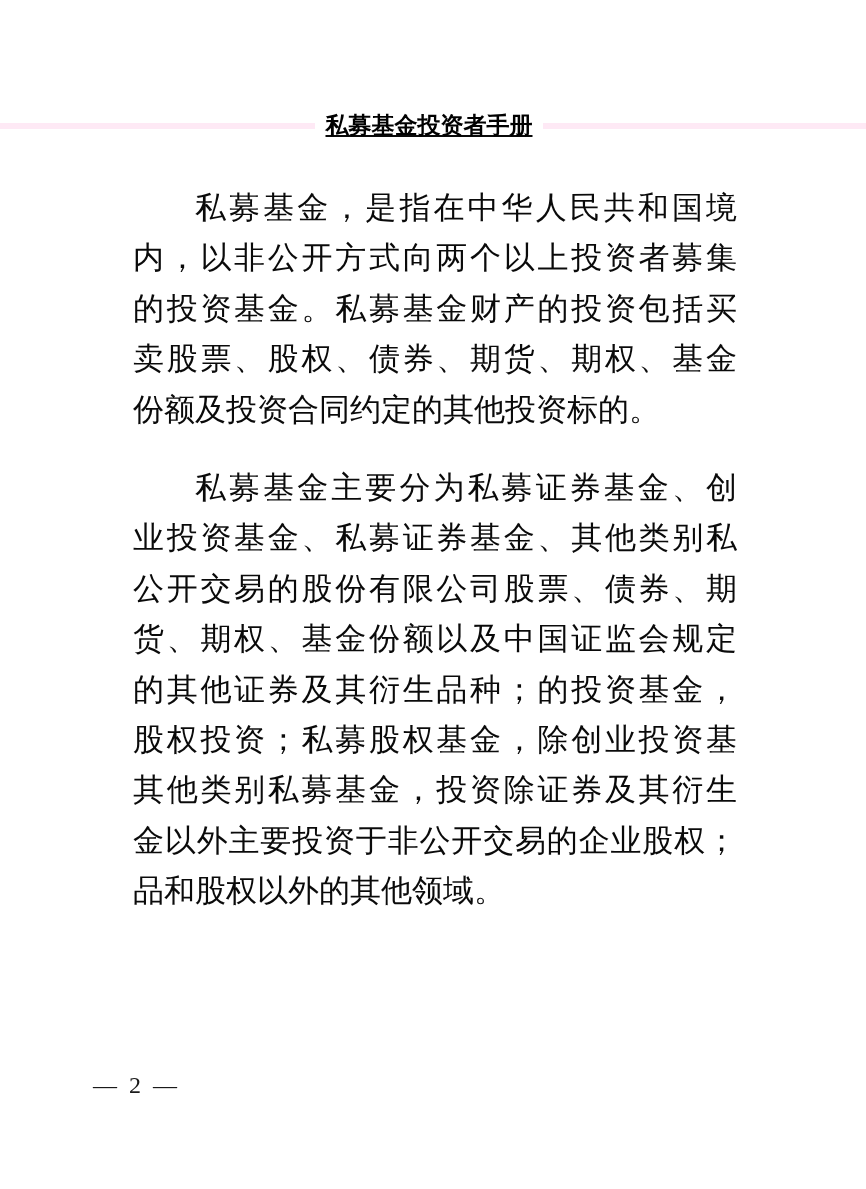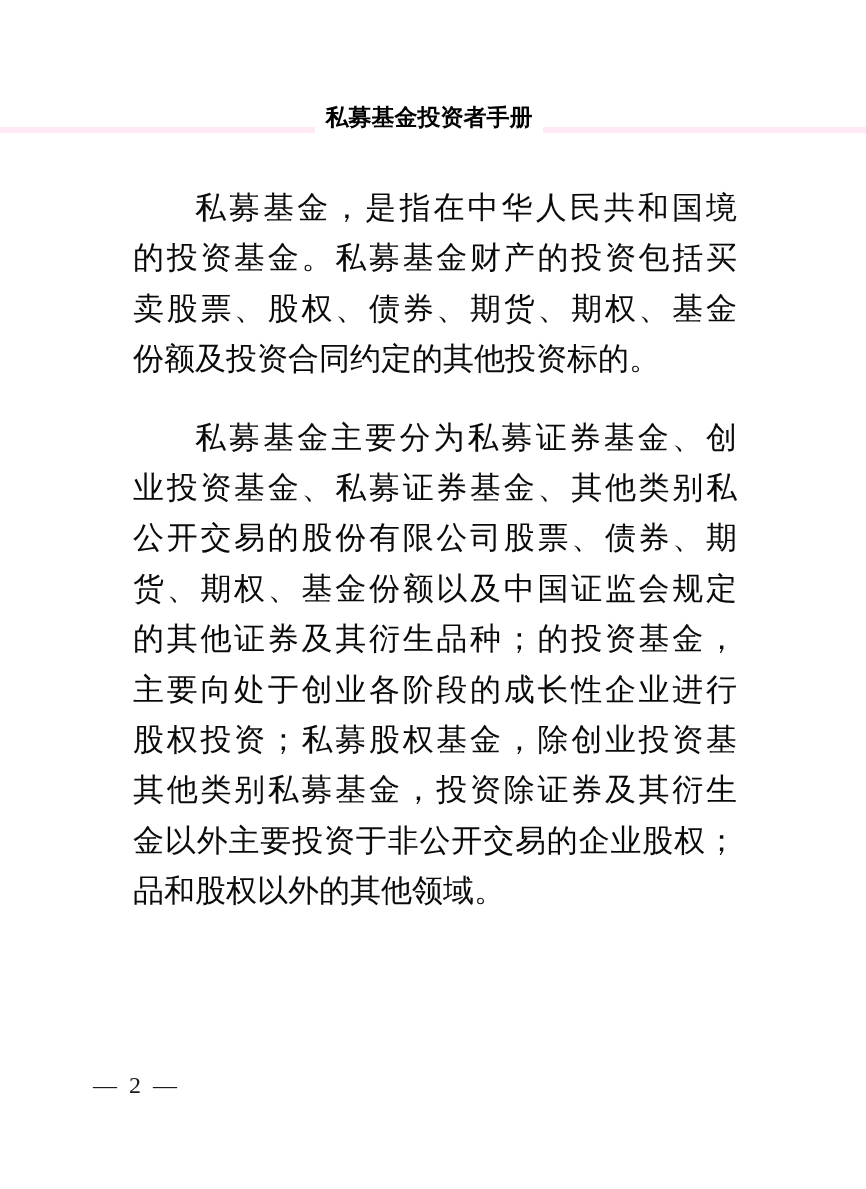--- a/index.html
+++ b/index.html
@@ -9,26 +9,27 @@
     width: 866px;
     height: 1189px;
     background: #ffffff;
     font-family: "Liberation Serif", "DejaVu Serif", serif;
     overflow: hidden;
     color: #0a0a0a;
   }
   
   .header {
     position: absolute;
-    top: 100px;
+    top: 109px;
     left: 0;
     width: 100%;
     height: 33px;
     display: flex;
-    align-items: flex-end;
+    align-items: center;
+    text-decoration: underline;
   }
   .bar {
     background: #fcbfe2;
     border-top: 3px solid #fee9f5;
     border-bottom: 3px solid #fee9f5;
   }
   .bar.left { width: 315px; }
   .bar.right { flex: 1; }
   .header-title-wrap {
     width: 228px;
@@ -77,29 +78,29 @@
   <div class="header">
     <div class="bar left" style="background: rgb(252, 191, 226);"></div>
     <div class="header-title-wrap">
       <span class="header-title">私募基金投资者手册</span>
     </div>
     <div class="bar right" style="background: rgb(252, 191, 226);"></div>
   </div>
 
   <div class="body-text" id="body-text">
       <div class="line first">私募基金，是指在中华人民共和国境</div>
+      <div class="line">内，以非公开方式向两个以上投资者募集</div>
       <div class="line">的投资基金。私募基金财产的投资包括买</div>
       <div class="line">卖股票、股权、债券、期货、期权、基金</div>
       <div class="line last">份额及投资合同约定的其他投资标的。</div>
       <div class="line first">私募基金主要分为私募证券基金、创</div>
       <div class="line">业投资基金、私募证券基金、其他类别私</div>
       <div class="line">公开交易的股份有限公司股票、债券、期</div>
       <div class="line">货、期权、基金份额以及中国证监会规定</div>
       <div class="line">的其他证券及其衍生品种；的投资基金，</div>
-      <div class="line">主要向处于创业各阶段的成长性企业进行</div>
       <div class="line">股权投资；私募股权基金，除创业投资基</div>
       <div class="line">其他类别私募基金，投资除证券及其衍生</div>
       <div class="line">金以外主要投资于非公开交易的企业股权；</div>
       <div class="line last">品和股权以外的其他领域。</div>
     </div>
 
   <div class="footer">— 2 —</div>
 
 </div>
 

